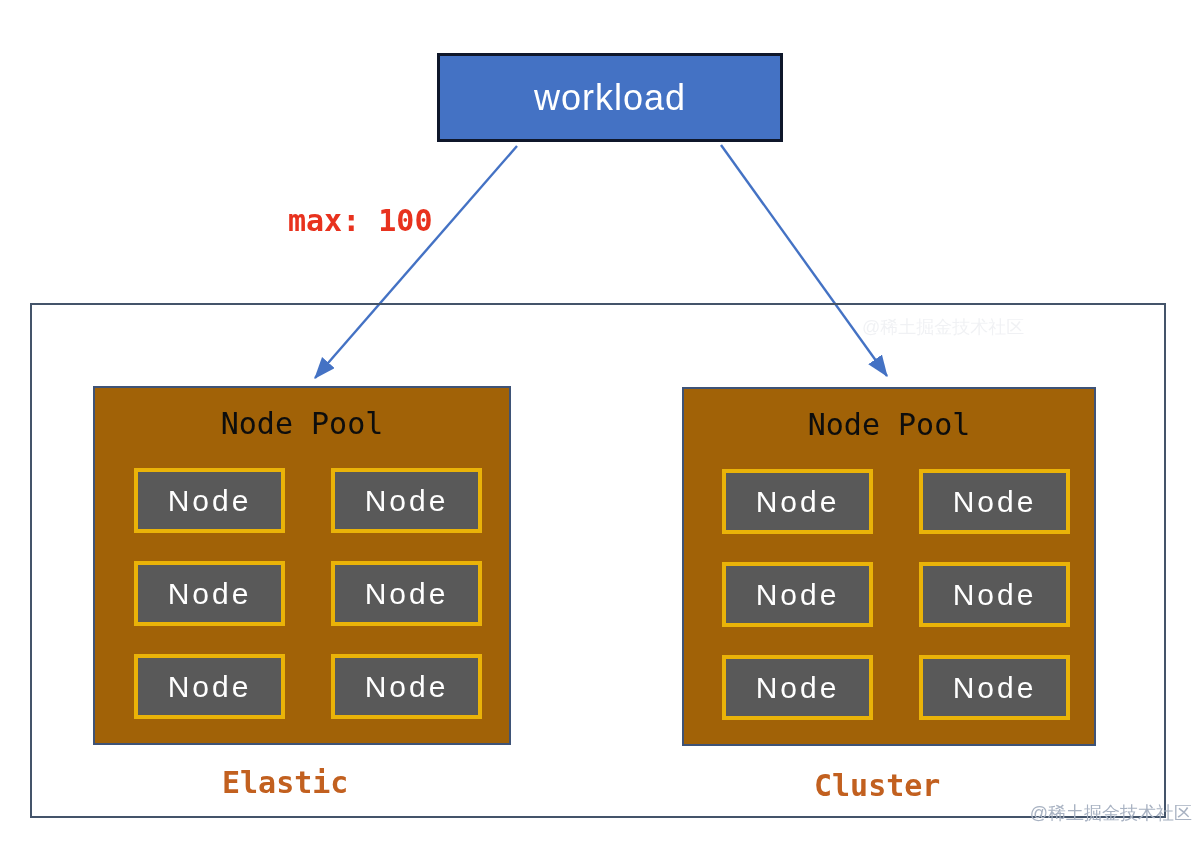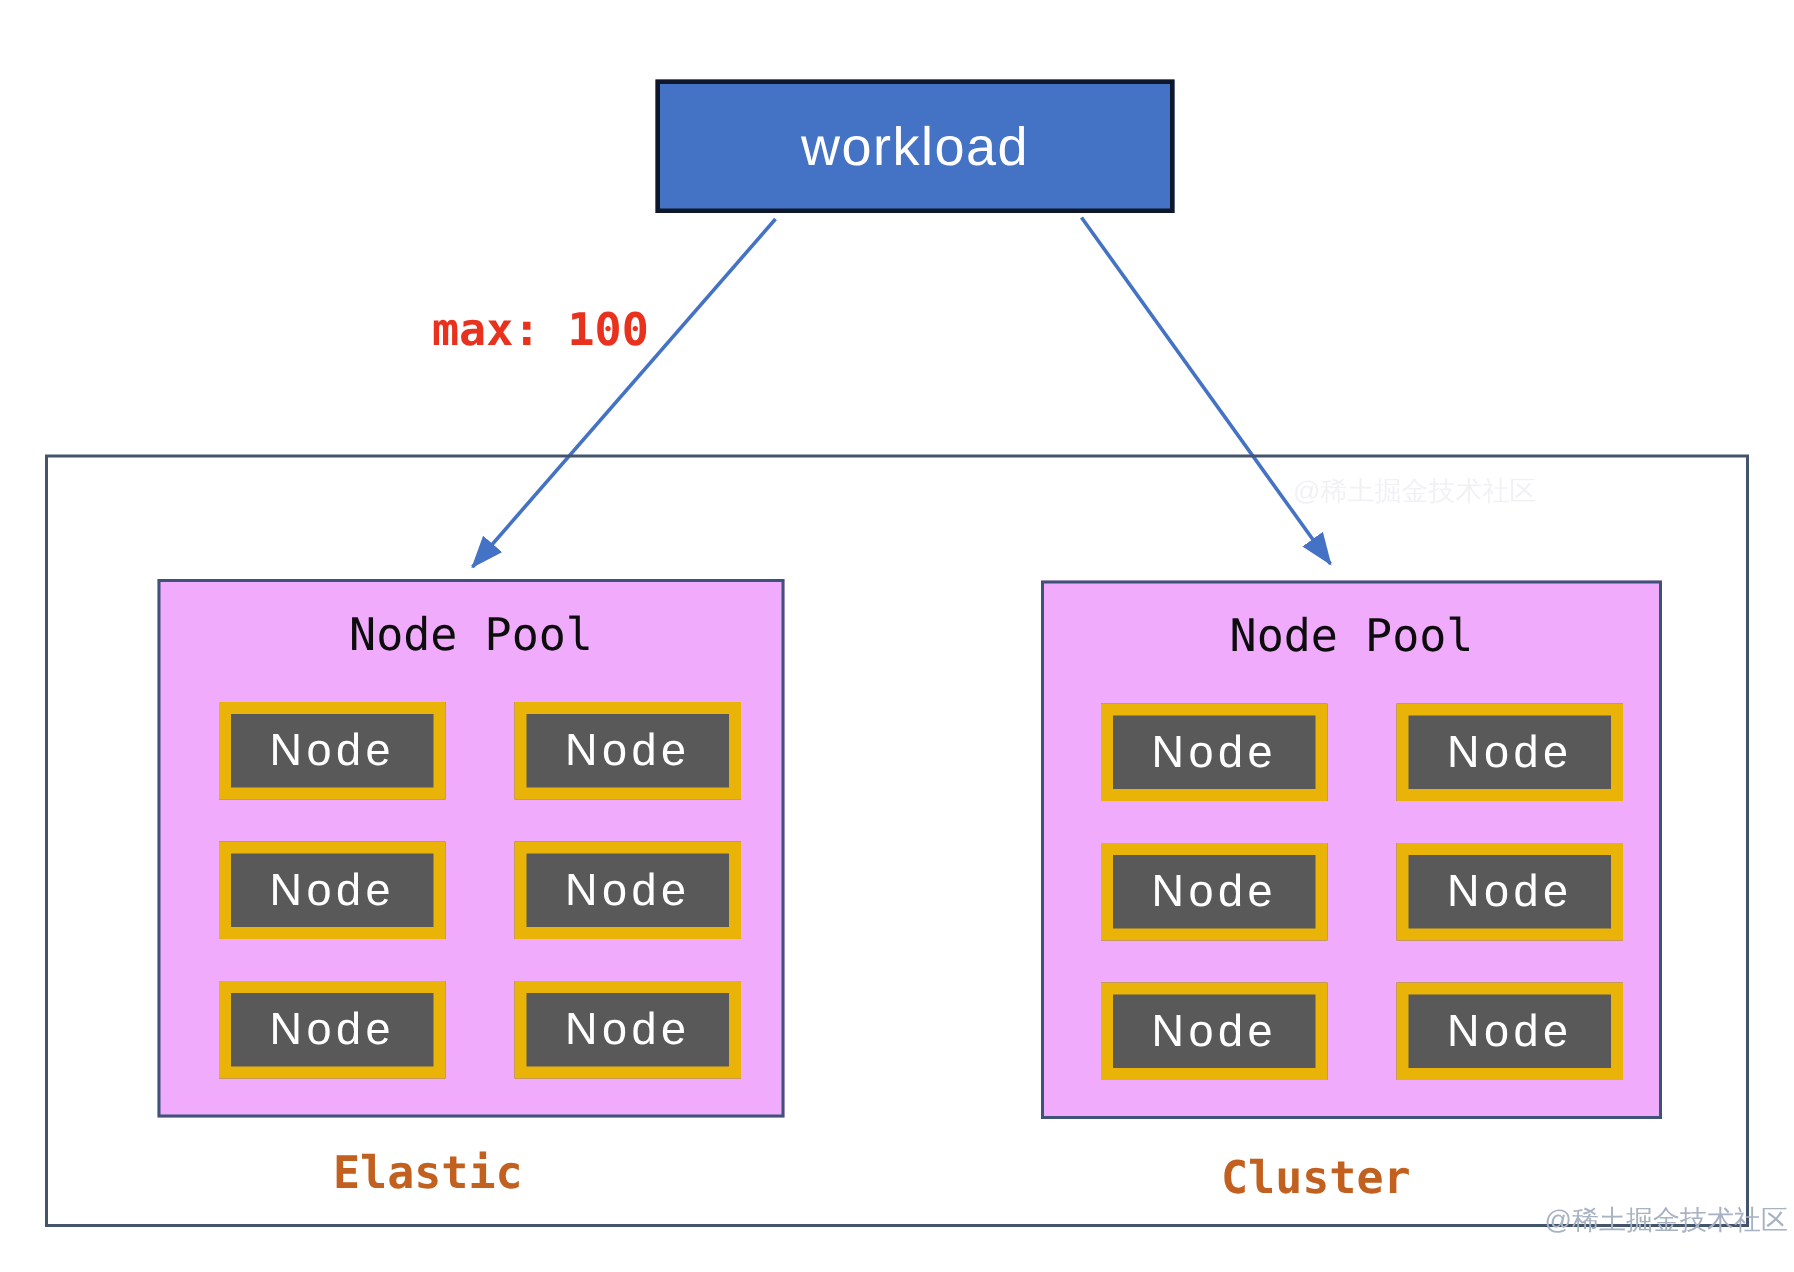--- a/index.html
+++ b/index.html
@@ -49,22 +49,21 @@
     position: absolute;
     left: 13px; top: 8px;
     font-family: "DejaVu Sans Mono", monospace;
     font-size: 31px;
     color: #0d0d0d;
     white-space: nowrap;
   }
   .pool {
     position: absolute;
     border: 2px solid #3E5377;
-    background: #f0abfc;
-    margin-left: 12px;
+    background: #a16207;
   }
   .pool-left  { left: 61px;  top: 81px; width: 414px; height: 355px; }
   .pool-right { left: 650px; top: 82px; width: 410px; height: 355px; }
   .pool-title {
     position: absolute;
     top: 18px; left: 0; right: 0;
     text-align: center;
     font-family: "DejaVu Sans Mono", monospace;
     font-size: 30px;
     color: #0d0d0d;
@@ -75,21 +74,21 @@
     top: 80px;
     display: grid;
     grid-template-columns: 151px 151px;
     grid-auto-rows: 65px;
     gap: 28px 46px;
   }
   .pool-left  .node-grid { left: 39px; }
   .pool-right .node-grid { left: 38px; }
   .node {
     background: #595959;
-    border: 8px solid #eab308;
+    border: 4px solid #eab308;
     color: #ffffff;
     font-size: 30px;
     letter-spacing: 3px;
     display: flex; align-items: center; justify-content: center;
   }
   .caption {
     position: absolute;
     font-family: "DejaVu Sans Mono", monospace;
     font-weight: bold;
     font-size: 30px;

